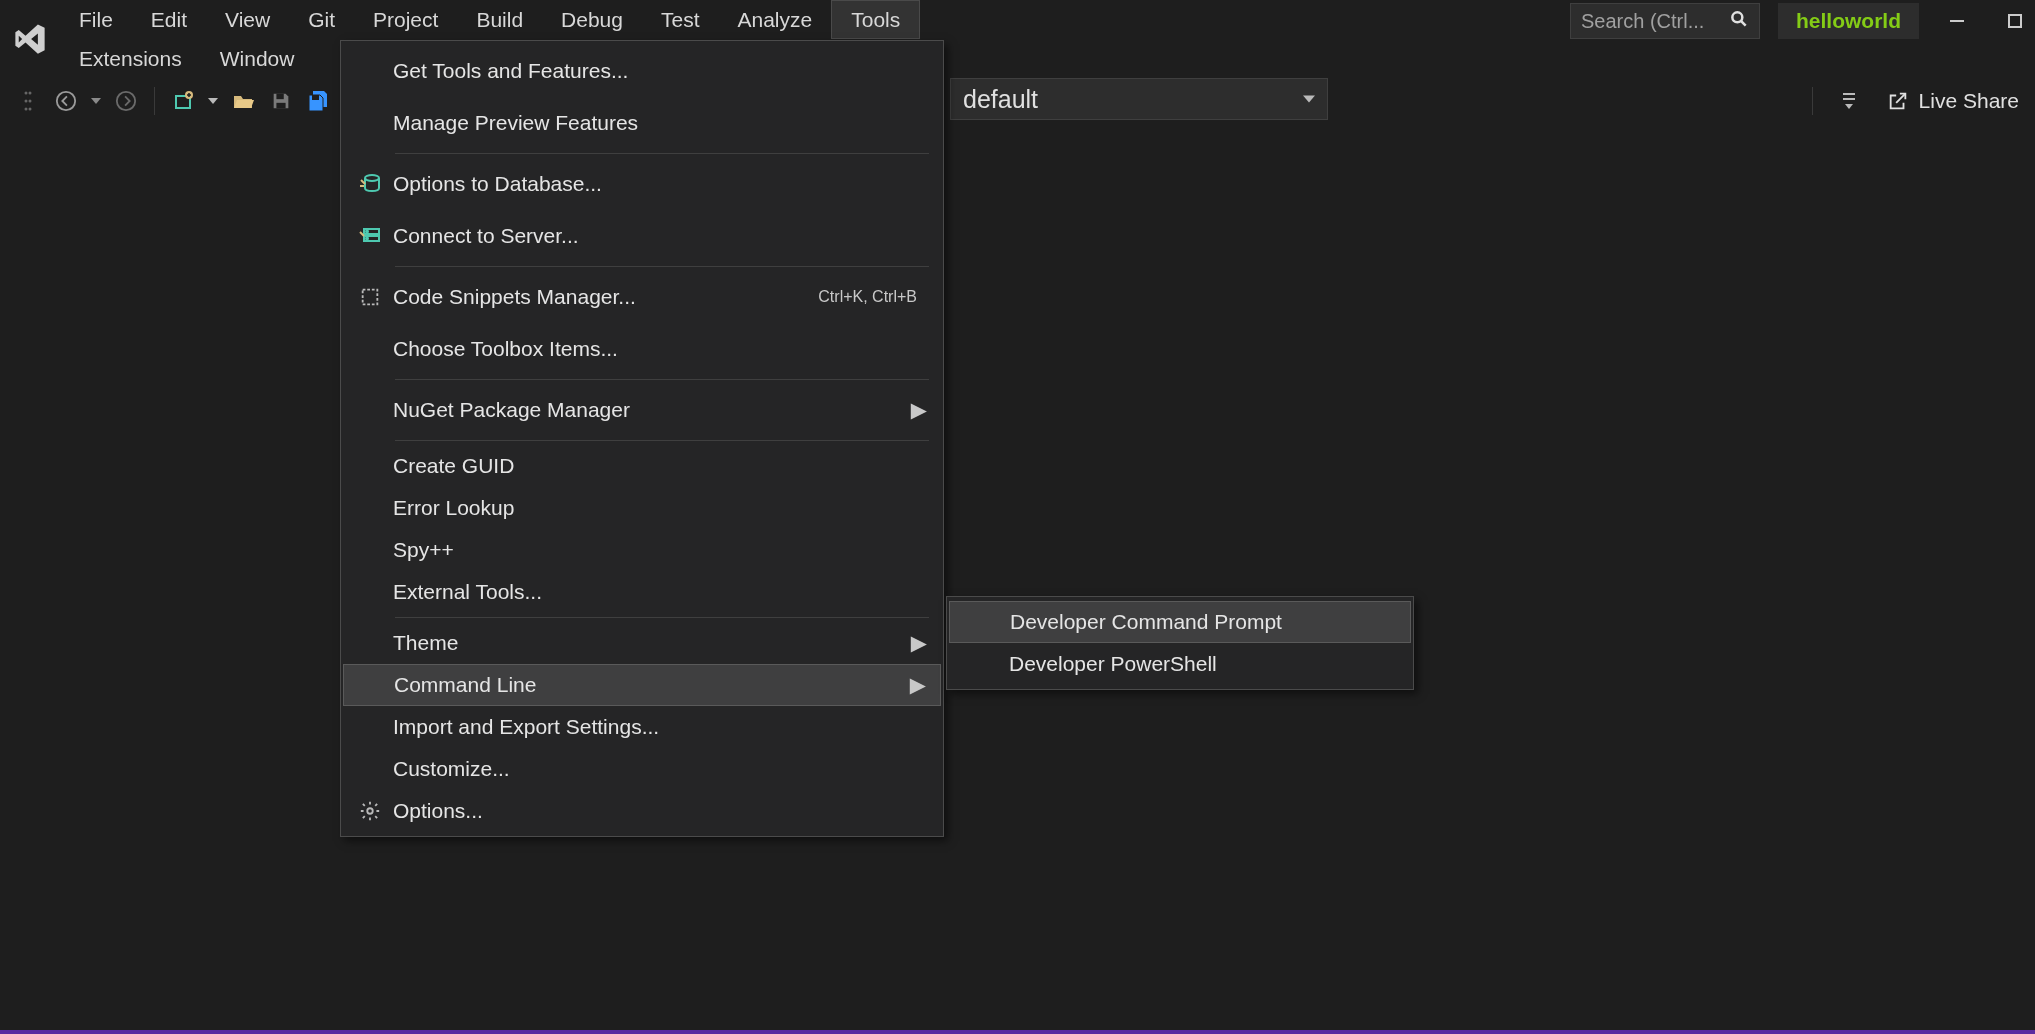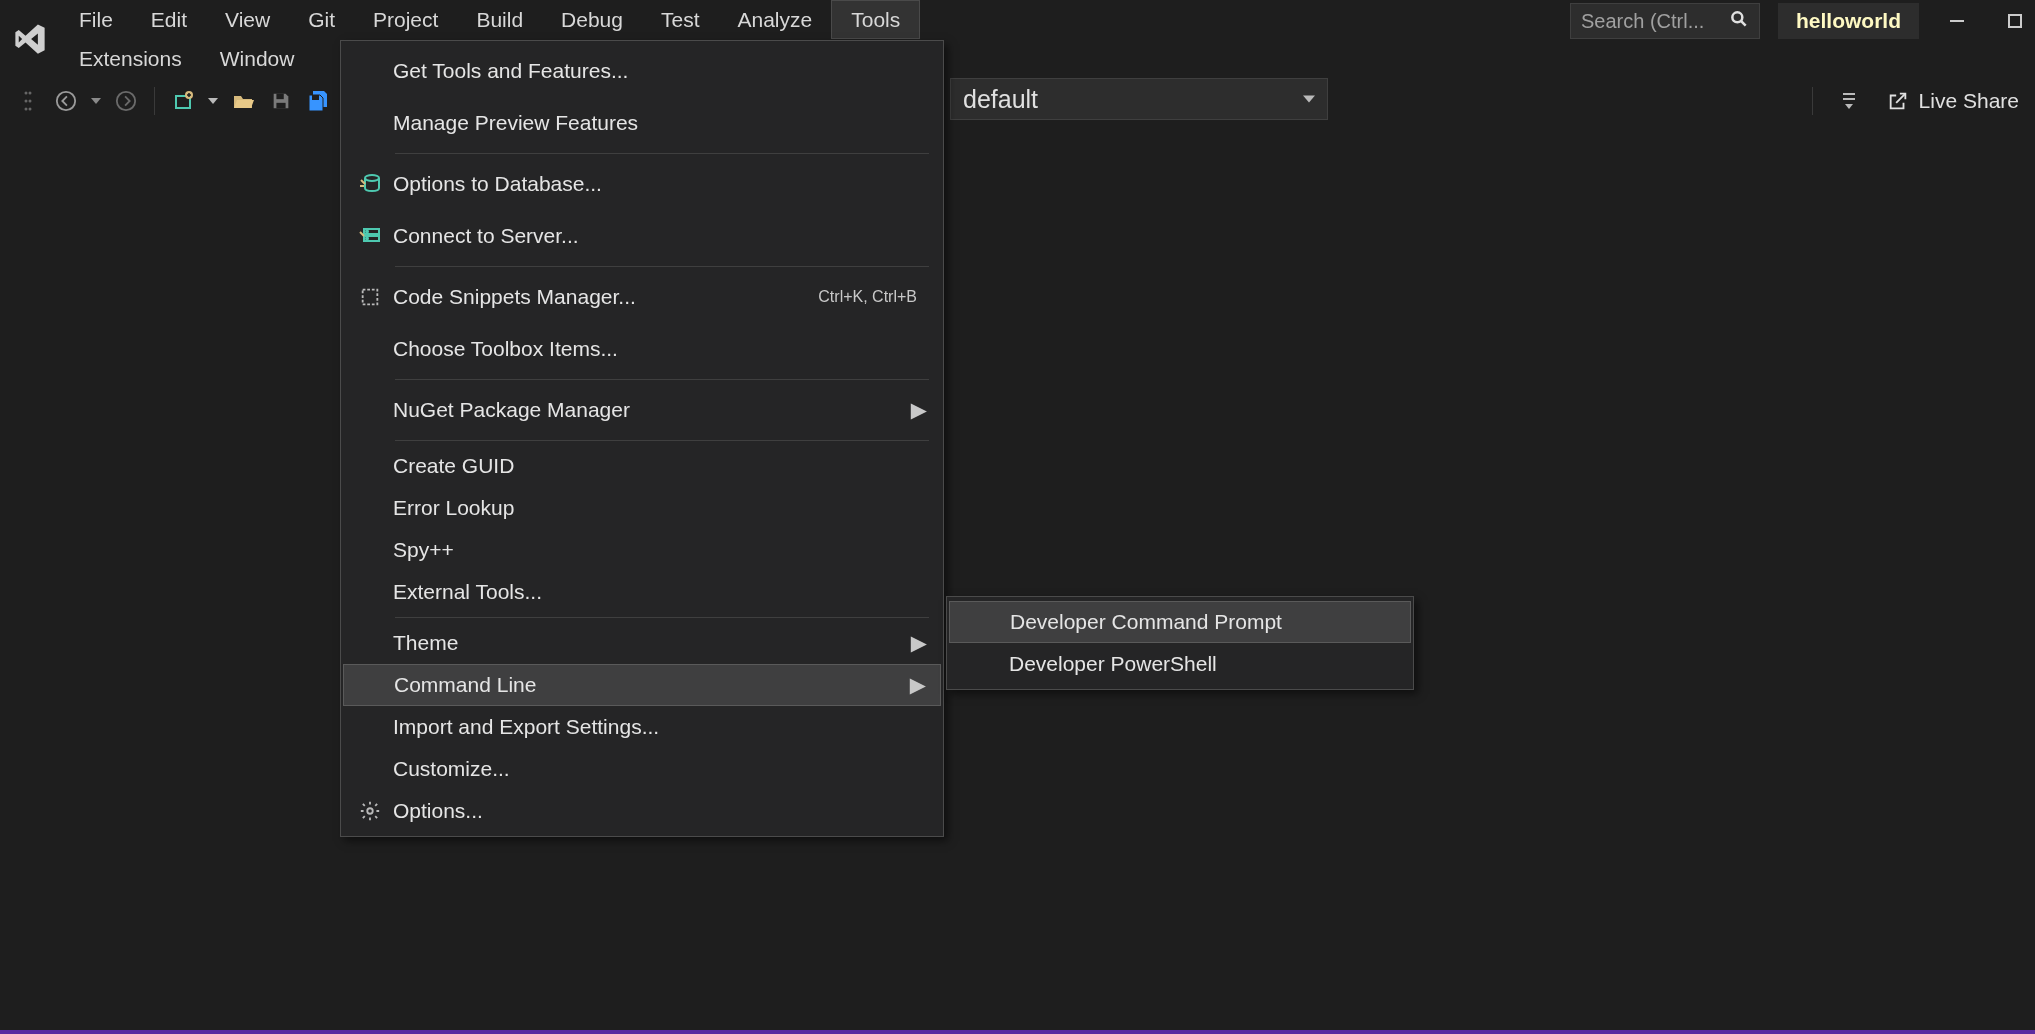--- a/index.html
+++ b/index.html
@@ -8,21 +8,21 @@
   .title-bar { display: flex; align-items: flex-start; height: 78px; background: #1e1e1e; }
   .vs-logo { width: 60px; height: 78px; display: flex; align-items: center; justify-content: center; }
   .vs-logo svg { width: 36px; height: 36px; }
   .menu-rows { display: flex; flex-direction: column; }
   .menu-row { display: flex; align-items: center; height: 39px; }
   .menu-item { padding: 0 19px; height: 39px; display: flex; align-items: center; font-size: 21px; color: #d8d8d8; cursor: default; }
   .menu-item.open { background: #333333; border: 1px solid #4a4a4a; }
   .title-right { margin-left: auto; display: flex; align-items: flex-end; height: 39px; gap: 18px; }
   .search-box { background: #2d2d2d; border: 1px solid #3f3f3f; height: 36px; width: 190px; display: flex; align-items: center; padding: 0 10px; color: #a0a0a0; font-size: 20px; justify-content: space-between; }
   .search-box .ph { white-space: nowrap; overflow: hidden; }
-  .solution-name { background: #2d2d2d; color: #fef9c3; padding: 4px 18px; font-size: 21px; font-weight: 600; height: 36px; display: flex; align-items: center; }
+  .solution-name { background: #2d2d2d; color: #84cc16; padding: 4px 18px; font-size: 21px; font-weight: 600; height: 36px; display: flex; align-items: center; }
   .win-btn { width: 40px; height: 36px; display: flex; align-items: center; justify-content: center; color: #cccccc; }
 
   .toolbar { display: flex; align-items: center; height: 46px; background: #1e1e1e; padding-left: 12px; gap: 6px; }
   .tb-btn { width: 32px; height: 32px; display: flex; align-items: center; justify-content: center; color: #b0b0b0; }
   .tb-sep { width: 1px; height: 28px; background: #3a3a3a; margin: 0 6px; }
   .tb-drop { position: absolute; left: 950px; top: 78px; background: #2d2d2d; border: 1px solid #3f3f3f; height: 42px; width: 378px; display: flex; align-items: center; padding: 0 12px; color: #e0e0e0; font-size: 25px; justify-content: space-between; }
   .tb-right { position: absolute; right: 8px; top: 78px; height: 46px; display: flex; align-items: center; gap: 14px; }
   .live-share { display: flex; align-items: center; gap: 10px; color: #e0e0e0; font-size: 21px; padding: 0 8px; }
 
   .menu-popup { position: absolute; background: #252526; border: 1px solid #4b4b4b; box-shadow: 4px 4px 8px rgba(0,0,0,.5); }

